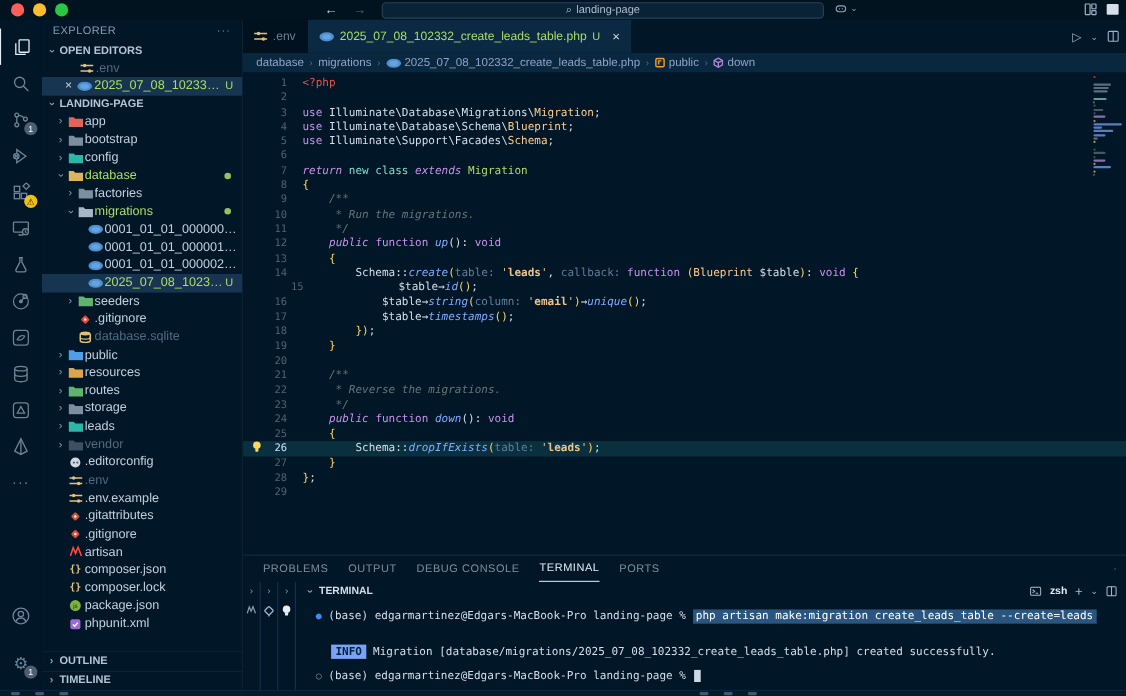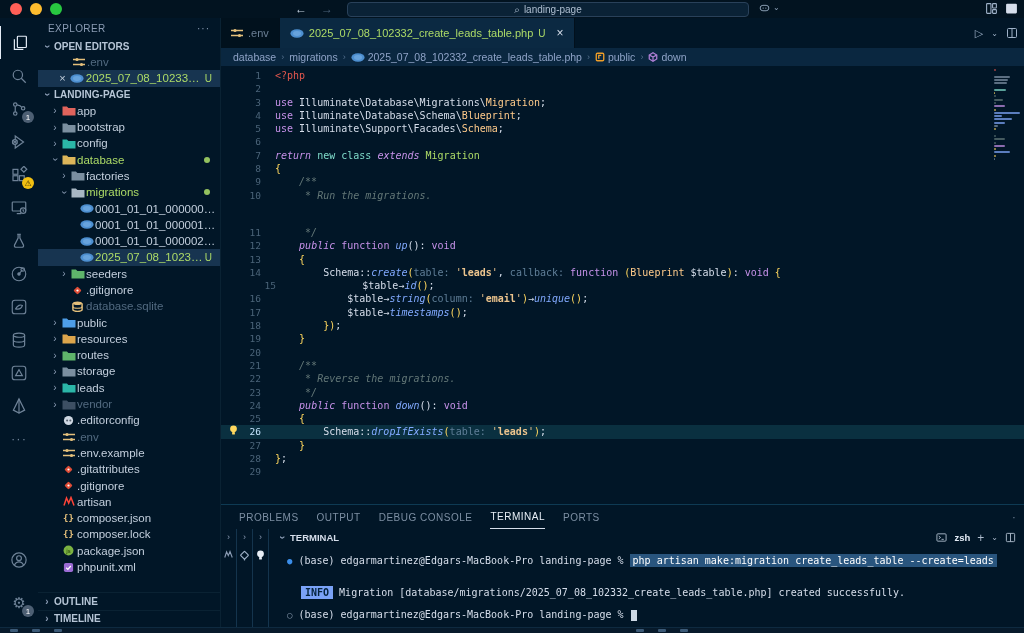--- a/index.html
+++ b/index.html
@@ -682,21 +682,21 @@
       <div class="cl" style="position: relative;"><span class="num">1</span><span class="code"><span class="tk-r">&lt;?php</span></span></div>
           <div class="cl" style="position: relative;"><span class="num">2</span><span class="code"></span></div>
           <div class="cl" style="position: relative;"><span class="num">3</span><span class="code"><span class="tk-k">use </span><span class="tk-w">Illuminate\Database\Migrations\</span><span class="tk-p">Migration</span><span class="tk-w">;</span></span></div>
           <div class="cl" style="position: relative;"><span class="num">4</span><span class="code"><span class="tk-k">use </span><span class="tk-w">Illuminate\Database\Schema\</span><span class="tk-p">Blueprint</span><span class="tk-w">;</span></span></div>
           <div class="cl" style="position: relative;"><span class="num">5</span><span class="code"><span class="tk-k">use </span><span class="tk-w">Illuminate\Support\Facades\</span><span class="tk-p">Schema</span><span class="tk-w">;</span></span></div>
           <div class="cl" style="position: relative;"><span class="num">6</span><span class="code"></span></div>
           <div class="cl" style="position: relative;"><span class="num">7</span><span class="code"><span class="tk-ki">return </span><span class="tk-t">new class </span><span class="tk-ki">extends </span><span class="tk-g">Migration</span></span></div>
           <div class="cl" style="position: relative;"><span class="num">8</span><span class="code"><span class="tk-br">{</span></span></div>
           <div class="cl" style="position: relative;"><span class="num">9</span><span class="code"><span class="tk-c">    /**</span></span></div>
           <div class="cl" style="position: relative;"><span class="num">10</span><span class="code"><span class="tk-c">     * Run the migrations.</span></span></div>
-          <div class="cl" style="position: relative; margin-top: 24px;"><span class="num">11</span><span class="code"><span class="tk-c">     */</span></span></div>
+          <div class="cl" style="position: relative;"><span class="num">11</span><span class="code"><span class="tk-c">     */</span></span></div>
           <div class="cl" style="position: relative;"><span class="num">12</span><span class="code"><span class="tk-w">    </span><span class="tk-ki">public </span><span class="tk-k">function </span><span class="tk-f">up</span><span class="tk-w">(): </span><span class="tk-k">void</span></span></div>
           <div class="cl" style="position: relative; align-items: center;"><span class="num">13</span><span class="code"><span class="tk-br">    {</span></span></div>
           <div class="cl" style="position: relative;"><span class="num">14</span><span class="code"><span class="tk-w">        Schema::</span><span class="tk-f">create</span><span class="tk-br">(</span><span class="tk-h">table: </span><span class="tk-s">'</span><span class="tk-sb">leads</span><span class="tk-s">'</span><span class="tk-w">, </span><span class="tk-h">callback: </span><span class="tk-k">function </span><span class="tk-br">(</span><span class="tk-p">Blueprint</span><span class="tk-w"> $table</span><span class="tk-br">)</span><span class="tk-w">: </span><span class="tk-k">void </span><span class="tk-br">{</span></span></div>
           <div class="cl" style="position: relative; padding-left: 15px;"><span class="num">15</span><span class="code"><span class="tk-w">            $table→</span><span class="tk-f">id</span><span class="tk-br">()</span><span class="tk-w">;</span></span></div>
           <div class="cl" style="position: relative;"><span class="num">16</span><span class="code"><span class="tk-w">            $table→</span><span class="tk-f">string</span><span class="tk-br">(</span><span class="tk-h">column: </span><span class="tk-s">'</span><span class="tk-sb">email</span><span class="tk-s">'</span><span class="tk-br">)</span><span class="tk-w">→</span><span class="tk-f">unique</span><span class="tk-br">()</span><span class="tk-w">;</span></span></div>
           <div class="cl" style="position: relative;"><span class="num">17</span><span class="code"><span class="tk-w">            $table→</span><span class="tk-f">timestamps</span><span class="tk-br">()</span><span class="tk-w">;</span></span></div>
           <div class="cl" style="position: relative;"><span class="num">18</span><span class="code"><span class="tk-br">        })</span><span class="tk-w">;</span></span></div>
           <div class="cl" style="position: relative;"><span class="num">19</span><span class="code"><span class="tk-br">    }</span></span></div>
           <div class="cl" style="position: relative;"><span class="num">20</span><span class="code"></span></div>
           <div class="cl" style="position: relative;"><span class="num">21</span><span class="code"><span class="tk-c">    /**</span></span></div>

